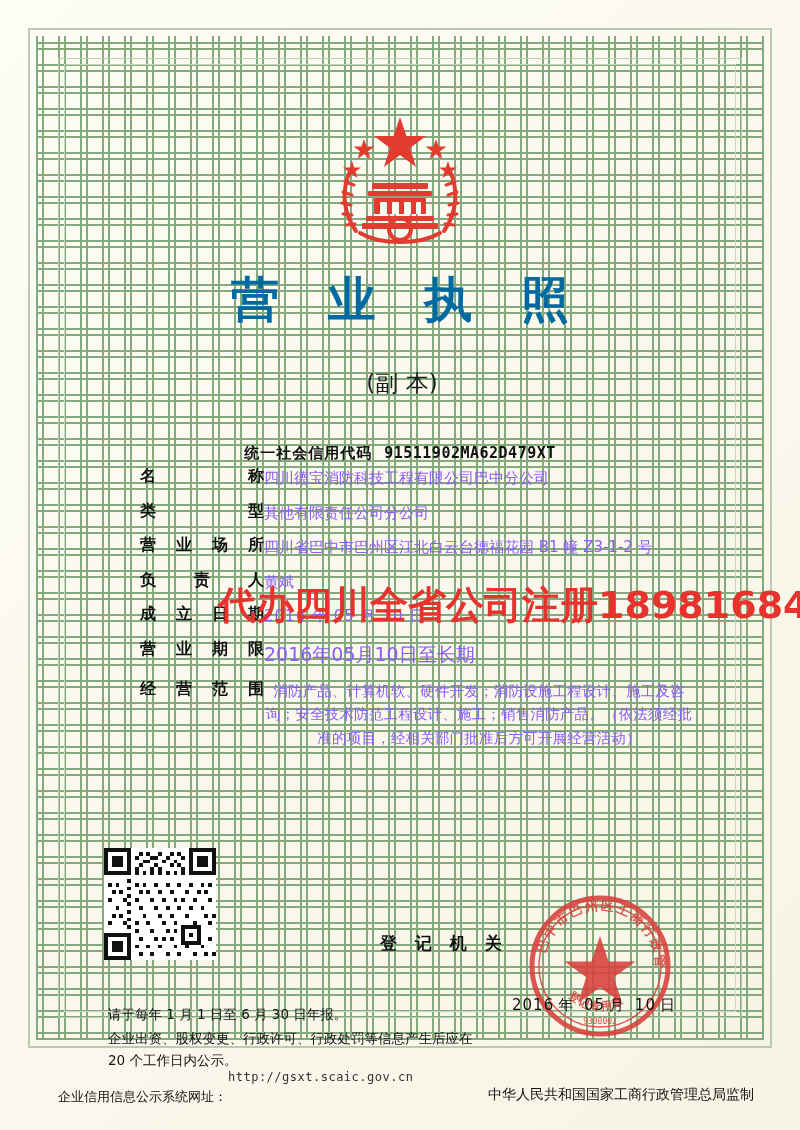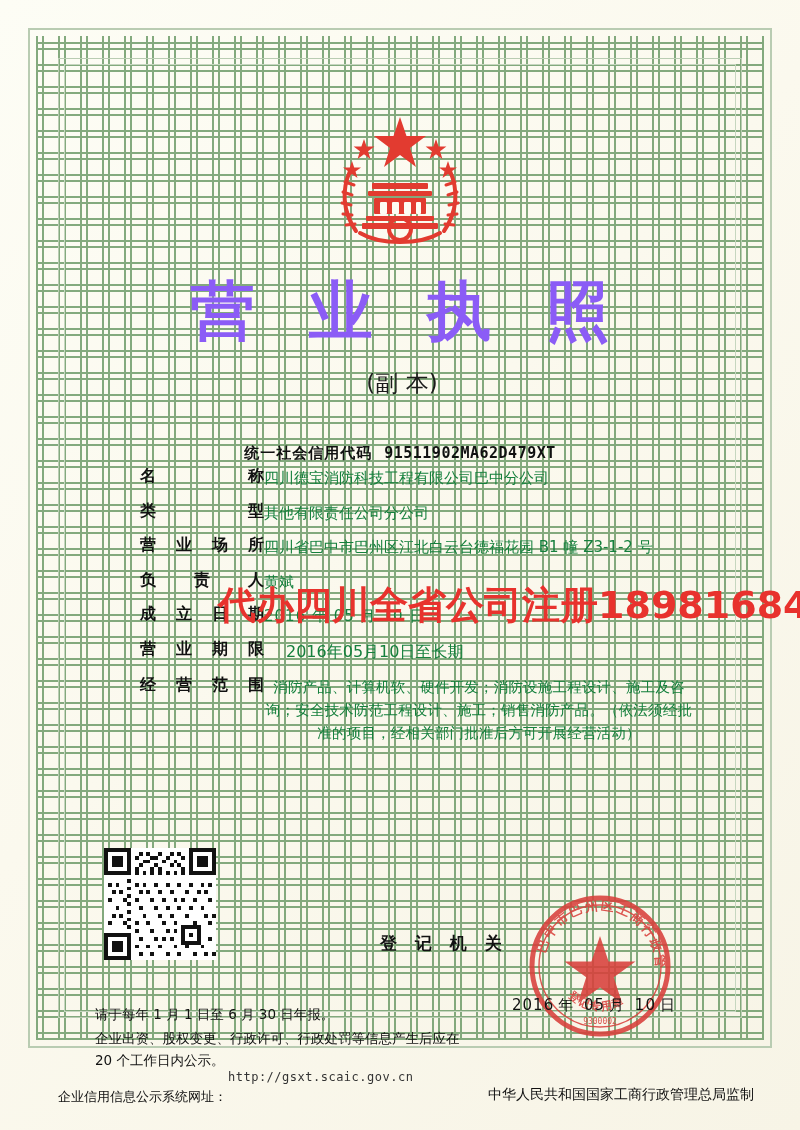--- a/index.html
+++ b/index.html
@@ -83,24 +83,24 @@
     left: 320px; top: 105px;
     width: 160px; height: 150px;
   }
 
   
   .title {
     position: absolute;
     left: 0; right: 0; top: 268px;
     text-align: center;
     font-family: "DejaVu Sans", sans-serif;
-    font-size: 64px;
+    font-size: 48px;
     font-weight: bold;
     letter-spacing: 16px;
-    color: #8b5cf6;
+    color: #0369a1;
     text-indent: 16px;
   }
   .subtitle {
     position: absolute;
     left: 4px; right: 0; top: 368px;
     text-align: center;
     font-family: "DejaVu Sans", sans-serif;
     font-size: 23px;
     color: #1b1b1b;
   }
@@ -144,27 +144,26 @@
     font-weight: bold;
     color: #111;
     letter-spacing: 0px;
     display: flex;
     justify-content: space-between;
   }
   .field-label span { display: inline-block; }
   .field-value {
     font-family: "DejaVu Sans", sans-serif;
     font-size: 15px;
-    color: #15803d;
+    color: #8b5cf6;
     line-height: 1.5;
     padding-top: 1px;
   }
   .field-value.small {
-    font-size: 16px;
-    padding-left: 22px;
+    font-size: 19px;
   }
   .field-value.scope {
     font-size: 14.5px;
     line-height: 1.62;
     max-width: 430px;
     letter-spacing: .2px;
     text-align: center;
   }
   .field-row.dates .field-value {
     letter-spacing: 1px;
@@ -215,21 +214,21 @@
   .seal {
     position: absolute;
     left: 524px; top: 890px;
     width: 152px; height: 152px;
     opacity: .88;
   }
 
   
   .note {
     position: absolute;
-    left: 95px;
+    left: 108px;
     font-family: "DejaVu Sans", sans-serif;
     font-size: 13.5px;
     color: #111;
   }
   .note1 { top: 1006px; }
   .note2 { top: 1030px; }
   .note3 { top: 1052px; }
 
   .gsxt-url {
     position: absolute;

